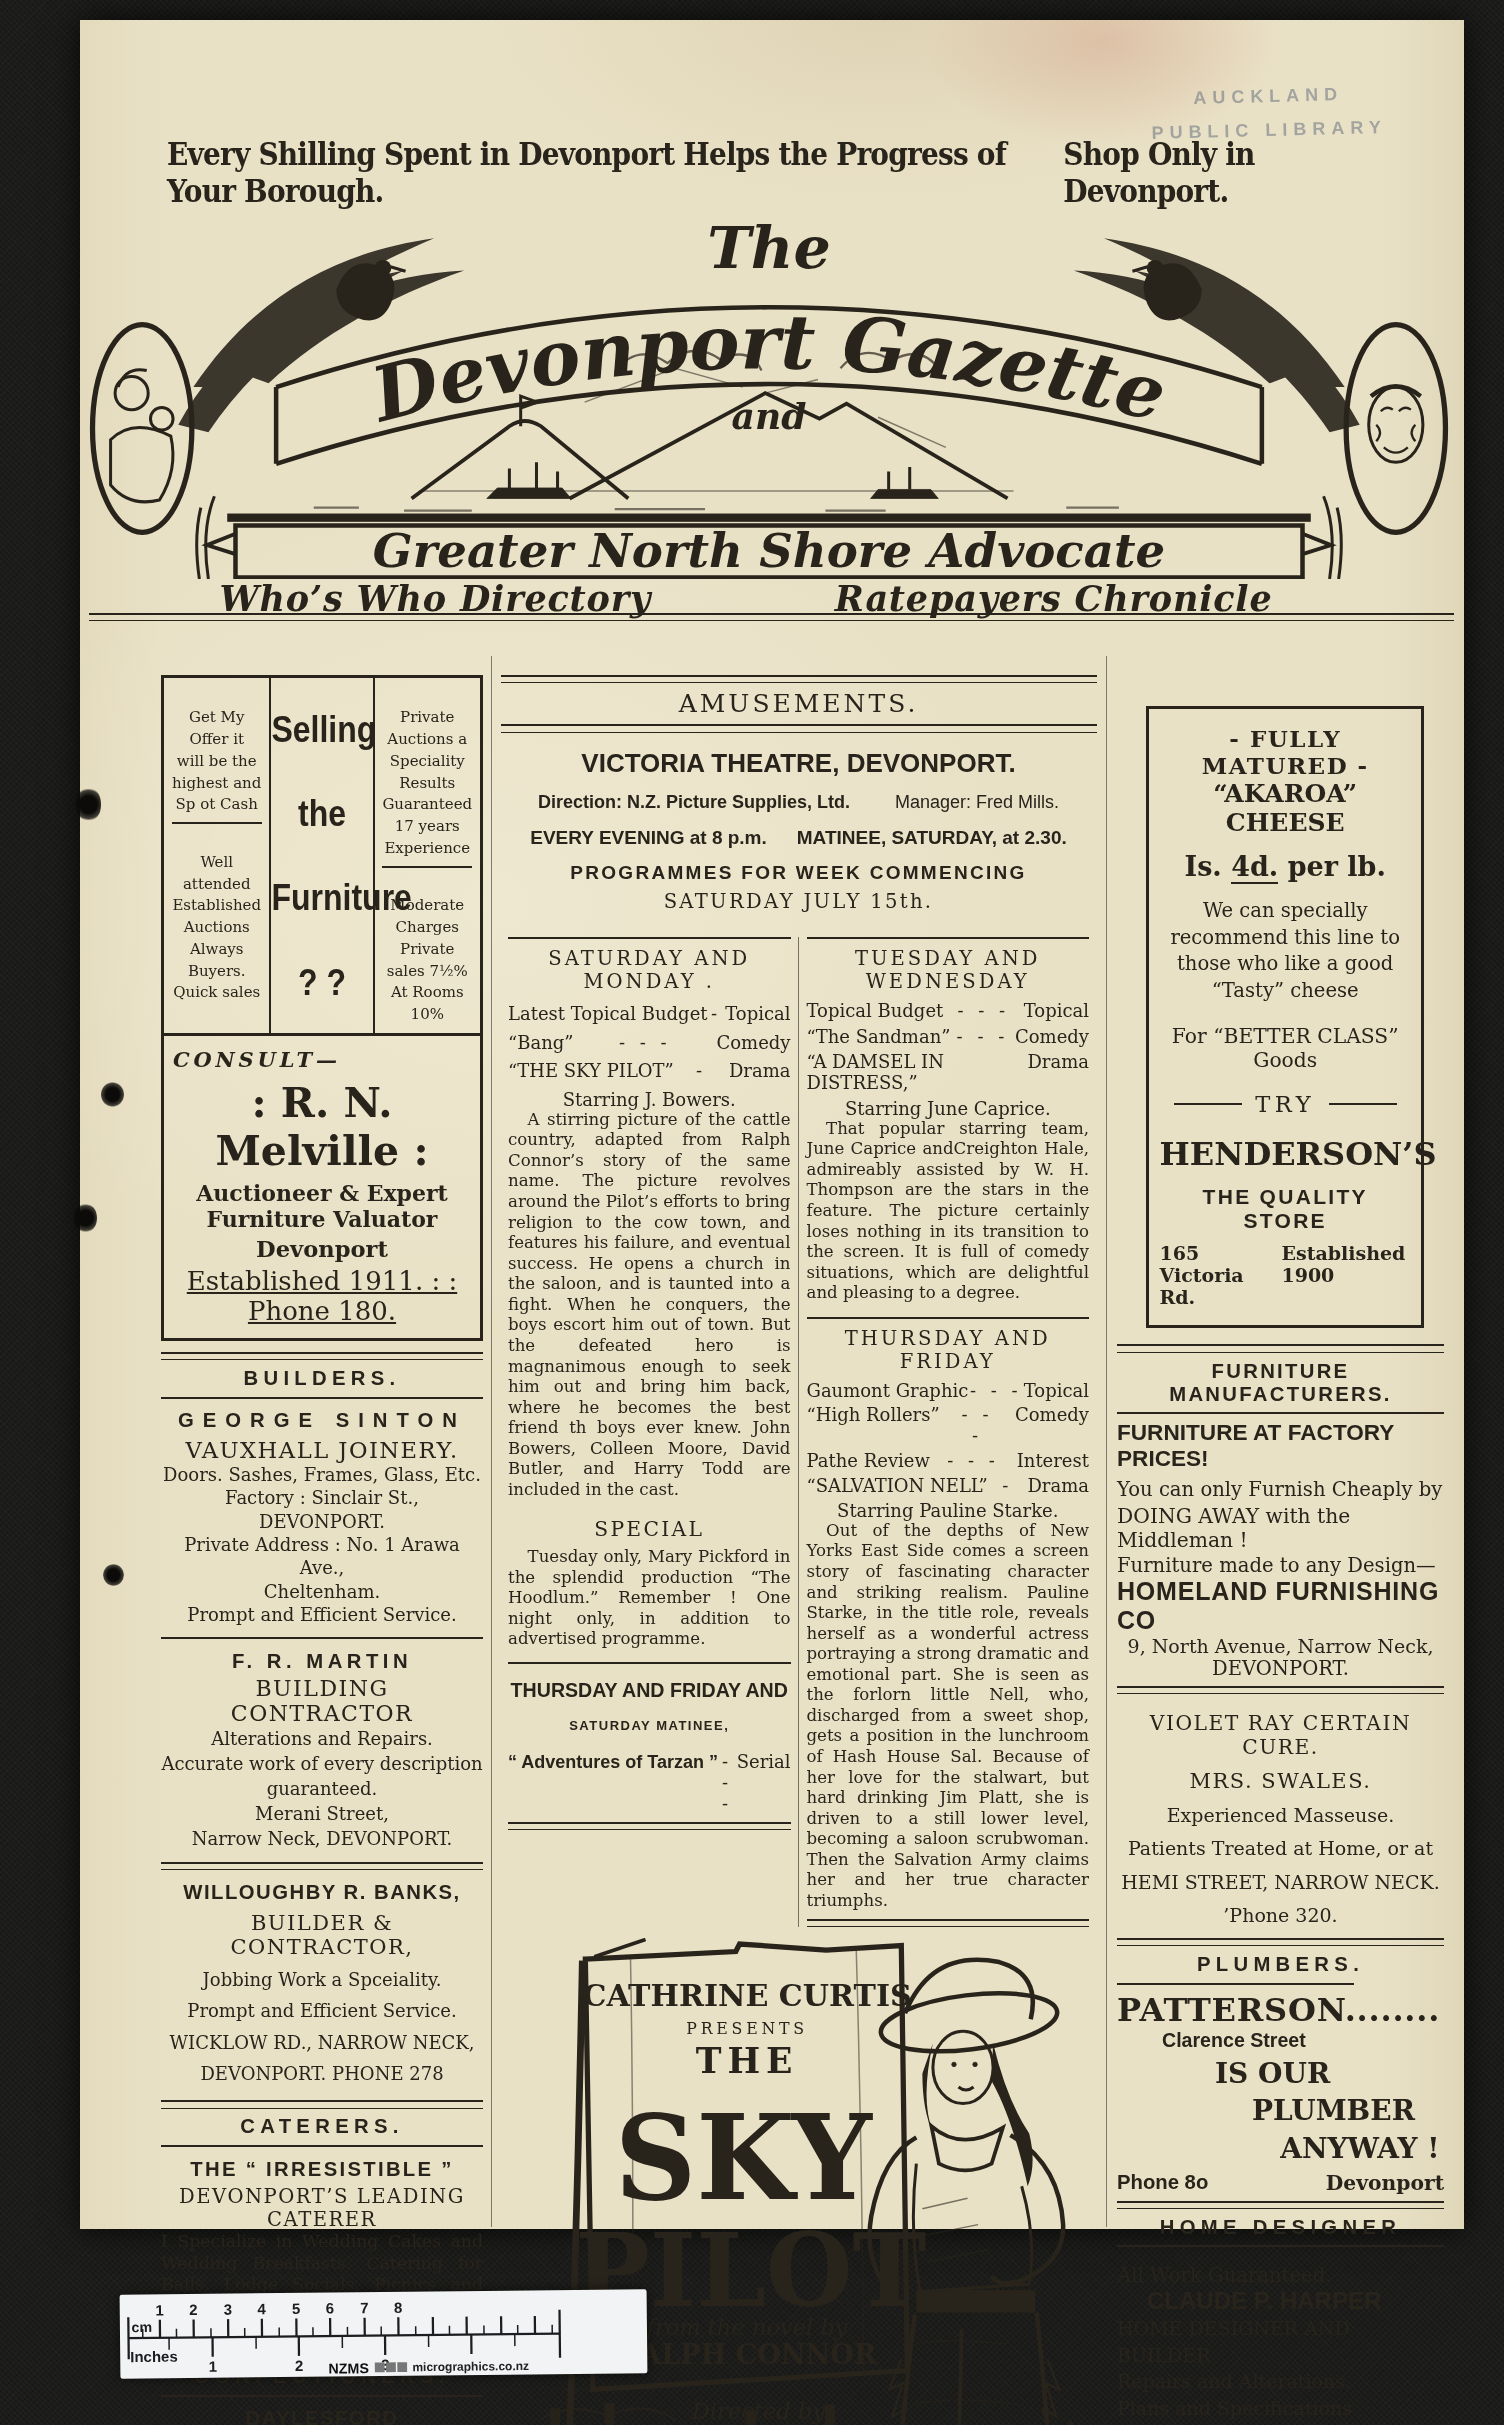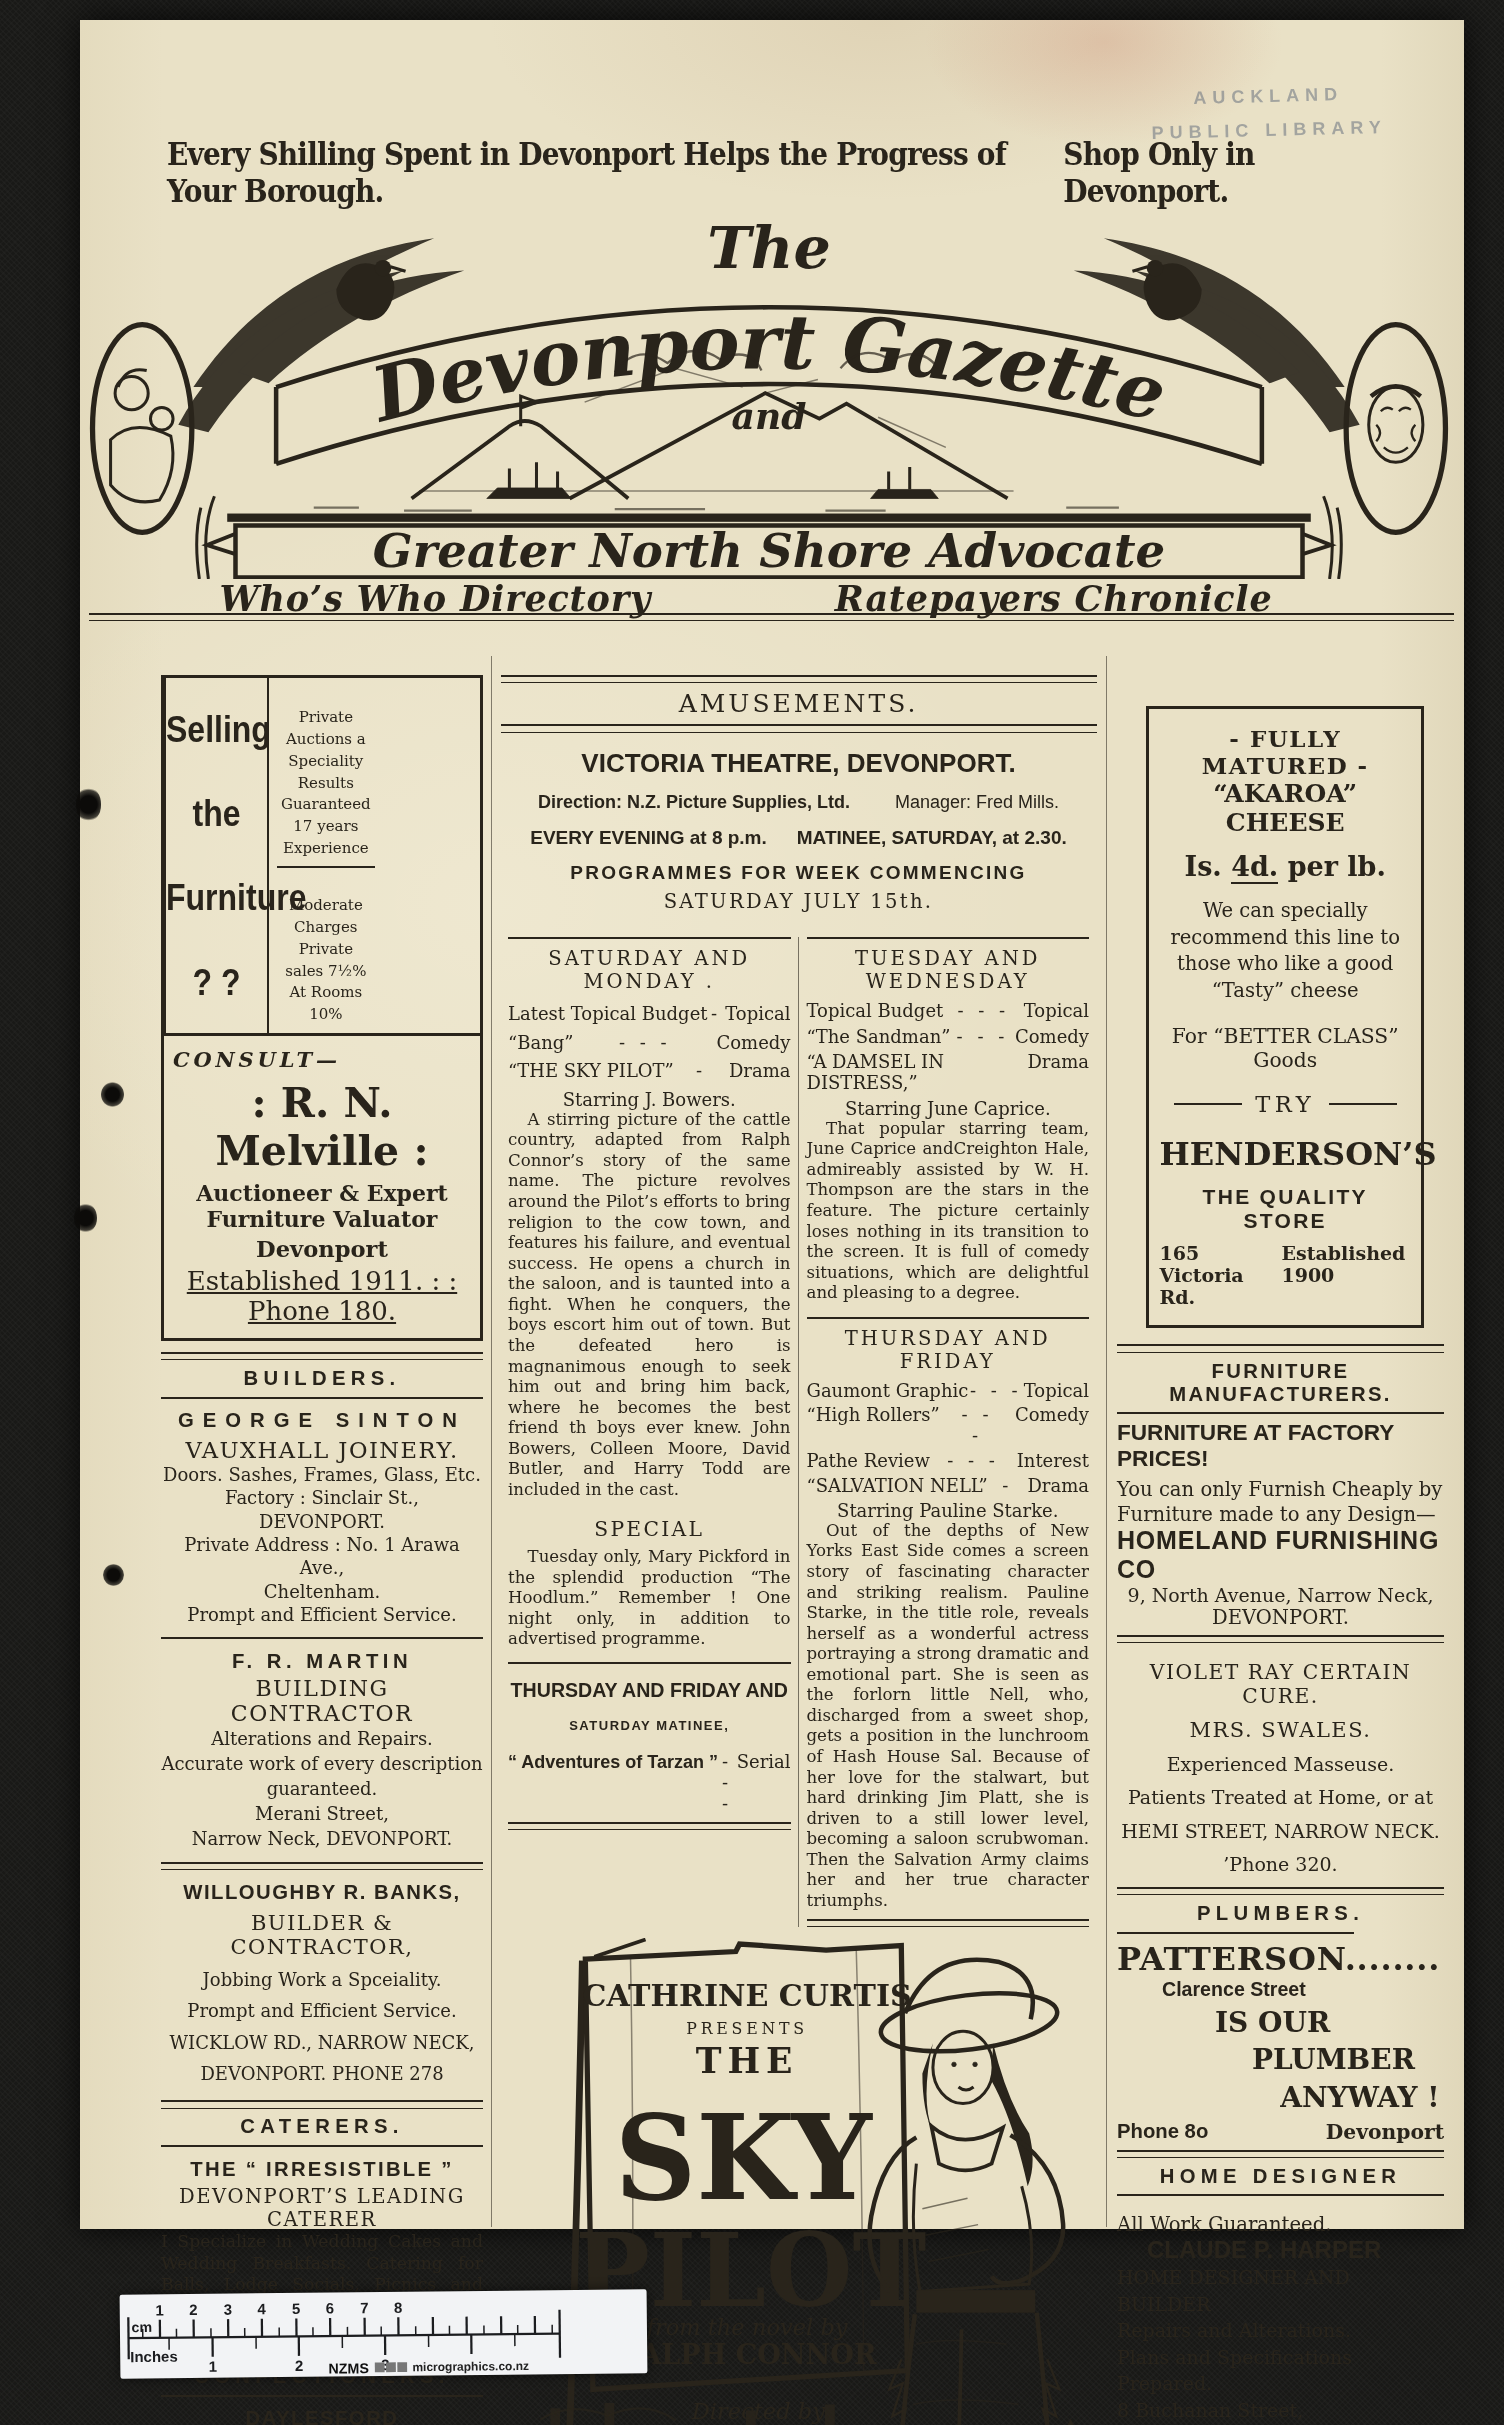--- a/index.html
+++ b/index.html
@@ -202,20 +202,35 @@
   <div class="mrule drule" style="top:593px;"></div>
   <div class="dateline">
     <div class="drule"></div>
   </div>
 
   <div class="cols">
 
     <div class="col-l">
       <div class="box">
         <div class="mel-grid">
+          <div class="mel-side pre">
+            <span class="pre">Get  My
+Offer  it
+will  be the
+highest and
+Sp ot Cash</span>
+            <div class="mel-inner-rule"></div>
+            <span class="pre">Well
+attended
+Established
+Auctions
+Always
+Buyers.
+Quick sales</span>
+          </div>
           <div class="mel-mid">
             <div>Selling</div>
             <div>the</div>
             <div>Furniture</div>
             <div>?    ?</div>
           </div>
           <div class="mel-side pre">
             <span class="pre">Private
 Auctions a
 Speciality
@@ -502,20 +517,21 @@
 
       <div class="gap-l"></div>
       <div class="drule"></div>
       <div class="sec-head" style="letter-spacing:2.3px;">FURNITURE   MANUFACTURERS.</div>
       <div class="rule"></div>
 
       <div class="gap-s"></div>
       <div>
         <div class="sans" style="font-weight:bold;font-size:22.6px;">FURNITURE AT FACTORY PRICES!</div>
         <div style="font-size:19.6px;margin-top:6px;">You  can  only  Furnish  Cheaply  by</div>
+        <div style="font-size:20.3px;margin-top:3px;">DOING AWAY with the Middleman !</div>
         <div style="font-size:19.6px;margin-top:1.5px;">Furniture made to any Design—</div>
         <div class="sans" style="font-weight:bold;font-size:25px;letter-spacing:0.8px;">HOMELAND FURNISHING CO</div>
         <div class="c" style="font-size:19px;">9,  North  Avenue,  Narrow  Neck,</div>
         <div class="c" style="font-size:19.6px;">DEVONPORT.</div>
       </div>
       <div class="gap-s"></div>
       <div class="drule"></div>
 
       <div class="gap-l"></div>
       <div>

